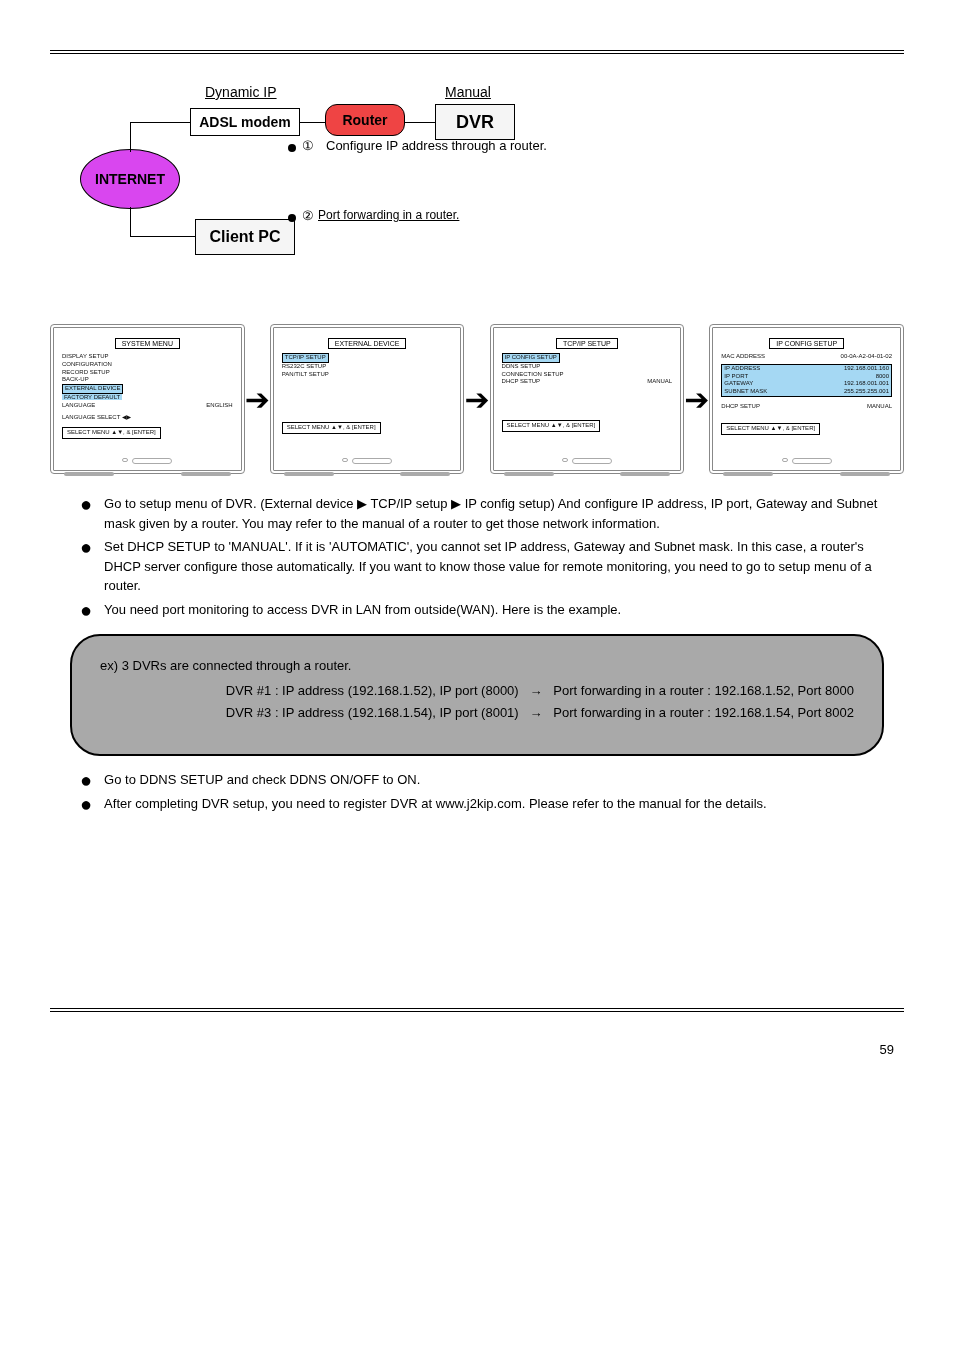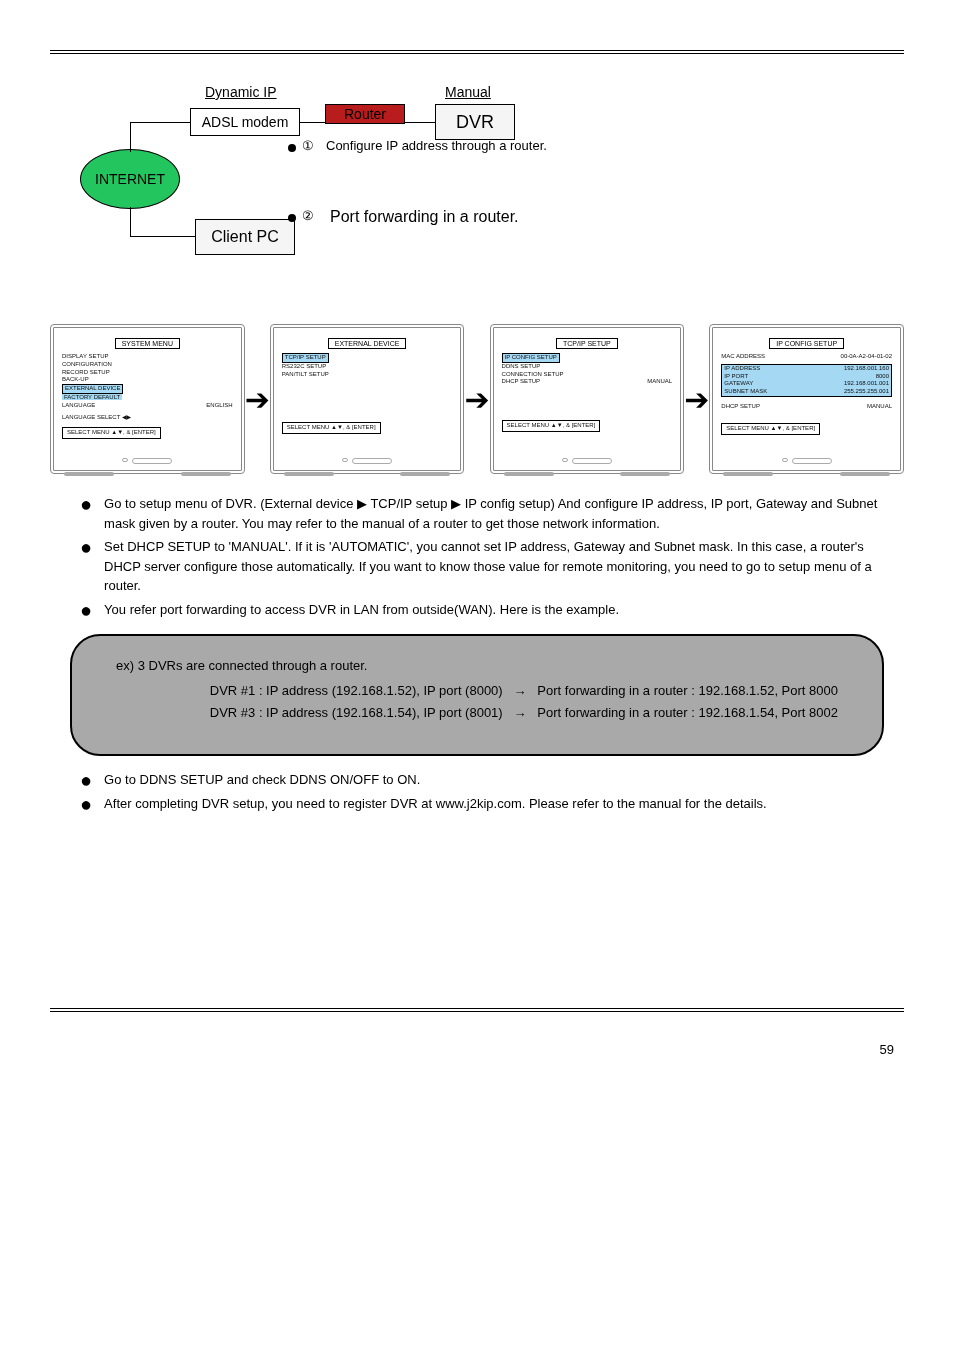--- a/index.html
+++ b/index.html
@@ -1,22 +1,22 @@
 <!DOCTYPE html>
 <html><head>
 <meta charset="utf-8">
 <style>
   * { box-sizing: border-box; margin: 0; padding: 0; }
   body { font-family: Arial, sans-serif; background: #fff; width: 954px; padding: 50px 50px 30px 50px; }
   .top-border { border-top: 4px double #000; margin-bottom: 30px; }
   .bottom-border { border-top: 4px double #000; margin-top: 30px; }
   .diagram-area { position: relative; height: 230px; margin-left: 20px; }
-  .node { position: absolute; border: 1px solid #000; background: #fff; text-align: center; display: flex; align-items: center; justify-content: center; font-size: 14px; }
+  .node { position: absolute; border: 1px solid #000; background: #fff; text-align: center; display: flex; align-items: center; justify-content: center; font-size: 14px; font-weight: bold; }
   .node-label { position: absolute; font-size: 14px; text-align: right; }
-  .oval { border-radius: 50%; background: #22c55e; text-align: right; }
+  .oval { border-radius: 50%; background: #d946ef; text-align: right; }
   .line { position: absolute; background: #000; }
   .dot { position: absolute; width: 8px; height: 8px; background: #000; border-radius: 50%; }
   .screenshot-row { display: flex; align-items: center; justify-content: space-between; margin: 10px 0 20px 0; }
   .tv-frame { width: 195px; height: 150px; border: 4px double #888; border-radius: 4px; background: #fff; position: relative; padding: 10px 8px 30px 8px; font-size: 6px; }
   .tv-title { text-align: center; font-size: 7px; border: 1px solid #000; padding: 1px 6px; display: inline-block; margin-bottom: 4px; }
   .tv-title-wrap { text-align: center; }
   .tv-body { font-size: 6px; line-height: 1.3; color: #111; }
   .tv-highlight { background: #a5d8f3; padding: 0 2px; }
   .tv-box { border: 1px solid #000; padding: 0 2px; display: inline-block; }
   .tv-footer-box { border: 1px solid #000; font-size: 6px; padding: 1px 4px; margin-top: 6px; display: inline-block; }
@@ -26,54 +26,54 @@
   .tv-base-foot { position: absolute; bottom: -6px; width: 50px; height: 4px; background: #aaa; border-radius: 2px; }
   .foot-left { left: 10px; }
   .foot-right { right: 10px; }
   .arrow { font-size: 30px; color: #000; }
   .tv-ip-row { display: flex; justify-content: space-between; }
   .bullet-list { margin-left: 30px; margin-top: 10px; font-size: 13px; line-height: 1.5; }
   .bullet-item { display: flex; margin-bottom: 4px; }
   .bullet-dot { font-size: 20px; line-height: 1; margin-right: 12px; min-width: 10px; }
   .bullet-text { flex: 1; }
   .play-sym { display: inline-block; }
-  .note-box { background: #a9a9a9; border: 2px solid #000; border-radius: 30px; padding: 20px 44px; margin: 14px 20px; font-size: 13px; line-height: 1.5; }
+  .note-box { background: #a9a9a9; border: 2px solid #000; border-radius: 30px; padding: 20px 28px; margin: 14px 20px; font-size: 13px; line-height: 1.5; }
   .note-title { margin-bottom: 6px; }
   .note-row { margin-bottom: 2px; text-align: right; }
   .footer-row { display: flex; justify-content: flex-end; font-size: 13px; margin-top: 30px; padding-right: 10px; }
 </style>
 </head>
 <body>
 
 <div class="top-border"></div>
 
 <div class="diagram-area">
   <div class="node-label" style="left:135px; top:0px; text-decoration: underline;">Dynamic IP</div>
   <div class="node-label" style="left:375px; top:0px; text-decoration: underline;">Manual</div>
 
   <div class="node" style="left:120px; top:24px; width:110px; height:28px;">ADSL modem</div>
-  <div class="node" style="left:255px; top:20px; width:80px; height:20px; background:#b91c1c;">Router</div>
+  <div class="node" style="left:255px; top:20px; width:80px; height:32px; background:#ef4444;border-radius:12px;">Router</div>
   <div class="node" style="left:365px; top:20px; width:80px; height:36px; background:#f5f5f5; font-size:18px;">DVR</div>
   <div class="node oval" style="left:10px; top:65px; width:100px; height:60px;">INTERNET</div>
   <div class="node" style="left:125px; top:135px; width:100px; height:36px; background:#f5f5f5; font-size:16px;">Client PC</div>
 
   <div class="line" style="left:60px; top:38px; width:60px; height:1px;"></div>
   <div class="line" style="left:60px; top:38px; width:1px; height:30px;"></div>
   <div class="line" style="left:230px; top:38px; width:25px; height:1px;"></div>
   <div class="line" style="left:335px; top:38px; width:30px; height:1px;"></div>
   <div class="line" style="left:60px; top:123px; width:1px; height:30px;"></div>
   <div class="line" style="left:60px; top:152px; width:65px; height:1px;"></div>
 
   <div class="dot" style="left:218px; top:60px;"></div>
   <div class="node-label" style="left:232px; top:54px; font-size:13px;">①</div>
   <div class="node-label" style="left:256px; top:54px; font-size:13px;">Configure IP address through a router.</div>
 
   <div class="dot" style="left:218px; top:130px;"></div>
   <div class="node-label" style="left:232px; top:124px; font-size:13px;">②</div>
-  <div class="node-label" style="left:260px; top:124px; font-size:16px;">Port forwarding in a router.</div>
+  <div class="node-label" style="left:248px; top:124px; font-size:12px;text-decoration:underline;">Port forwarding in a router.</div>
 </div>
 
 <div class="screenshot-row">
 
   <div class="tv-frame">
     <div class="tv-title-wrap"><span class="tv-title">SYSTEM MENU</span></div>
     <div class="tv-body">
       <div>DISPLAY SETUP</div>
       <div>CONFIGURATION</div>
       <div>RECORD SETUP</div>
@@ -193,21 +193,21 @@
     </div>
   </div>
 
   <div class="bullet-item">
     <div class="bullet-dot">●</div>
     <div class="bullet-text">Set DHCP SETUP to 'MANUAL'. If it is 'AUTOMATIC', you cannot set IP address, Gateway and Subnet mask. In this case, a router's DHCP server configure those automatically. If you want to know those value for remote monitoring, you need to go to setup menu of a router.</div>
   </div>
 
   <div class="bullet-item">
     <div class="bullet-dot">●</div>
-    <div class="bullet-text">You refer port forwarding to access DVR in LAN from outside(WAN). Here is the example.</div>
+    <div class="bullet-text">You need port monitoring to access DVR in LAN from outside(WAN). Here is the example.</div>
   </div>
 </div>
 
 <div class="note-box">
   <div class="note-title">ex) 3 DVRs are connected through a router.</div>
   <div class="note-row"><span>DVR #1 : IP address (192.168.1.52), IP port (8000)</span> &nbsp;&nbsp;→&nbsp;&nbsp; <span>Port forwarding in a router : 192.168.1.52, Port 8000</span></div>
   <div class="note-row"><span>DVR #3 : IP address (192.168.1.54), IP port (8001)</span> &nbsp;&nbsp;→&nbsp;&nbsp; <span>Port forwarding in a router : 192.168.1.54, Port 8002</span></div>
   <div style="height:10px;"></div>
 </div>
 

